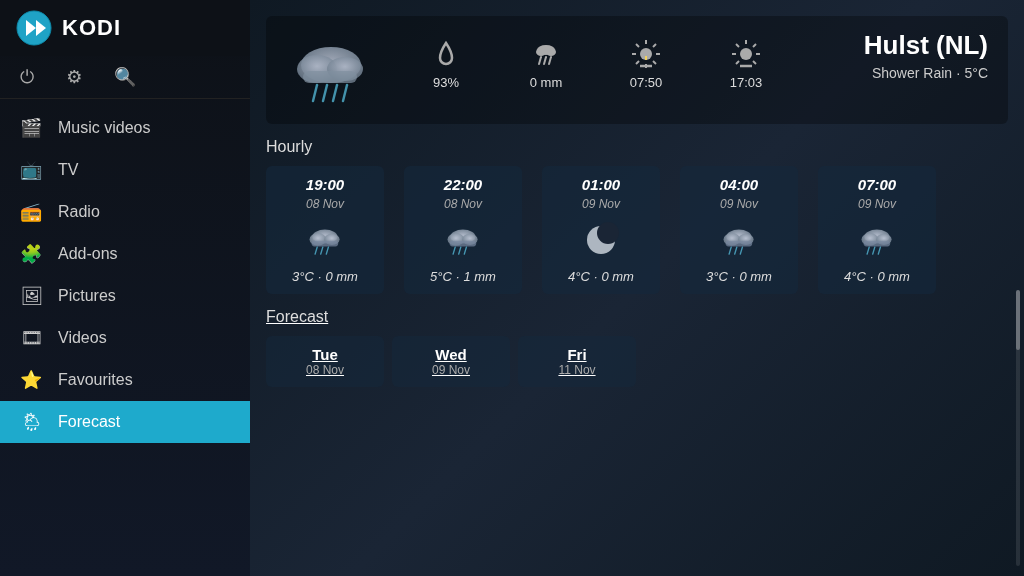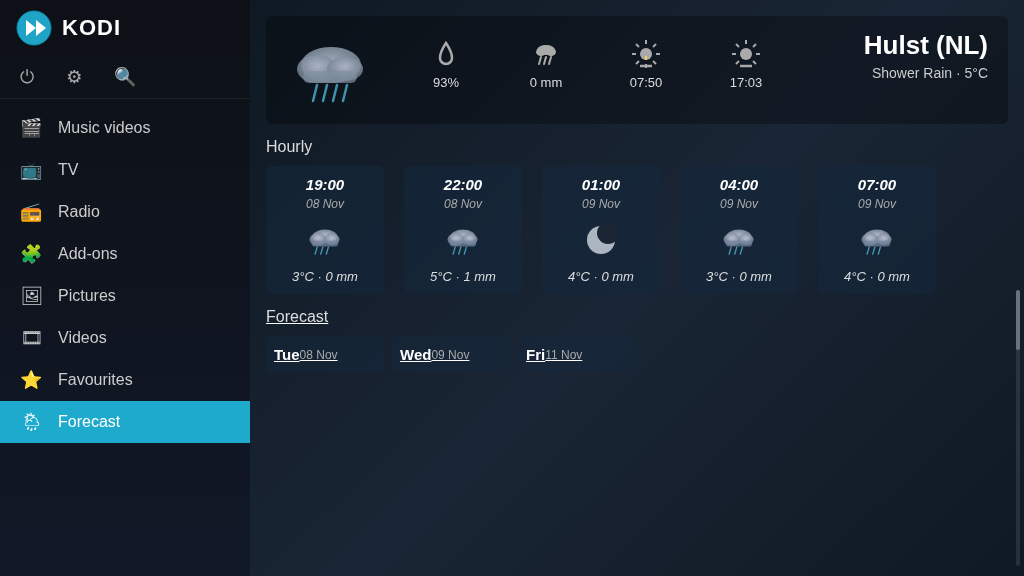--- a/index.html
+++ b/index.html
@@ -236,21 +236,21 @@
       display: flex;
       gap: 8px;
     }
 
     .forecast-card {
       background: rgba(20,40,60,0.5);
       border-radius: 6px;
       padding: 10px 8px;
       min-width: 118px;
       display: flex;
-      flex-direction: row;
+      flex-direction: column;
       align-items: center;
     }
 
     .forecast-day {
       font-size: 15px;
       font-weight: bold;
       color: #fff;
     }
 
     .forecast-date-label {

